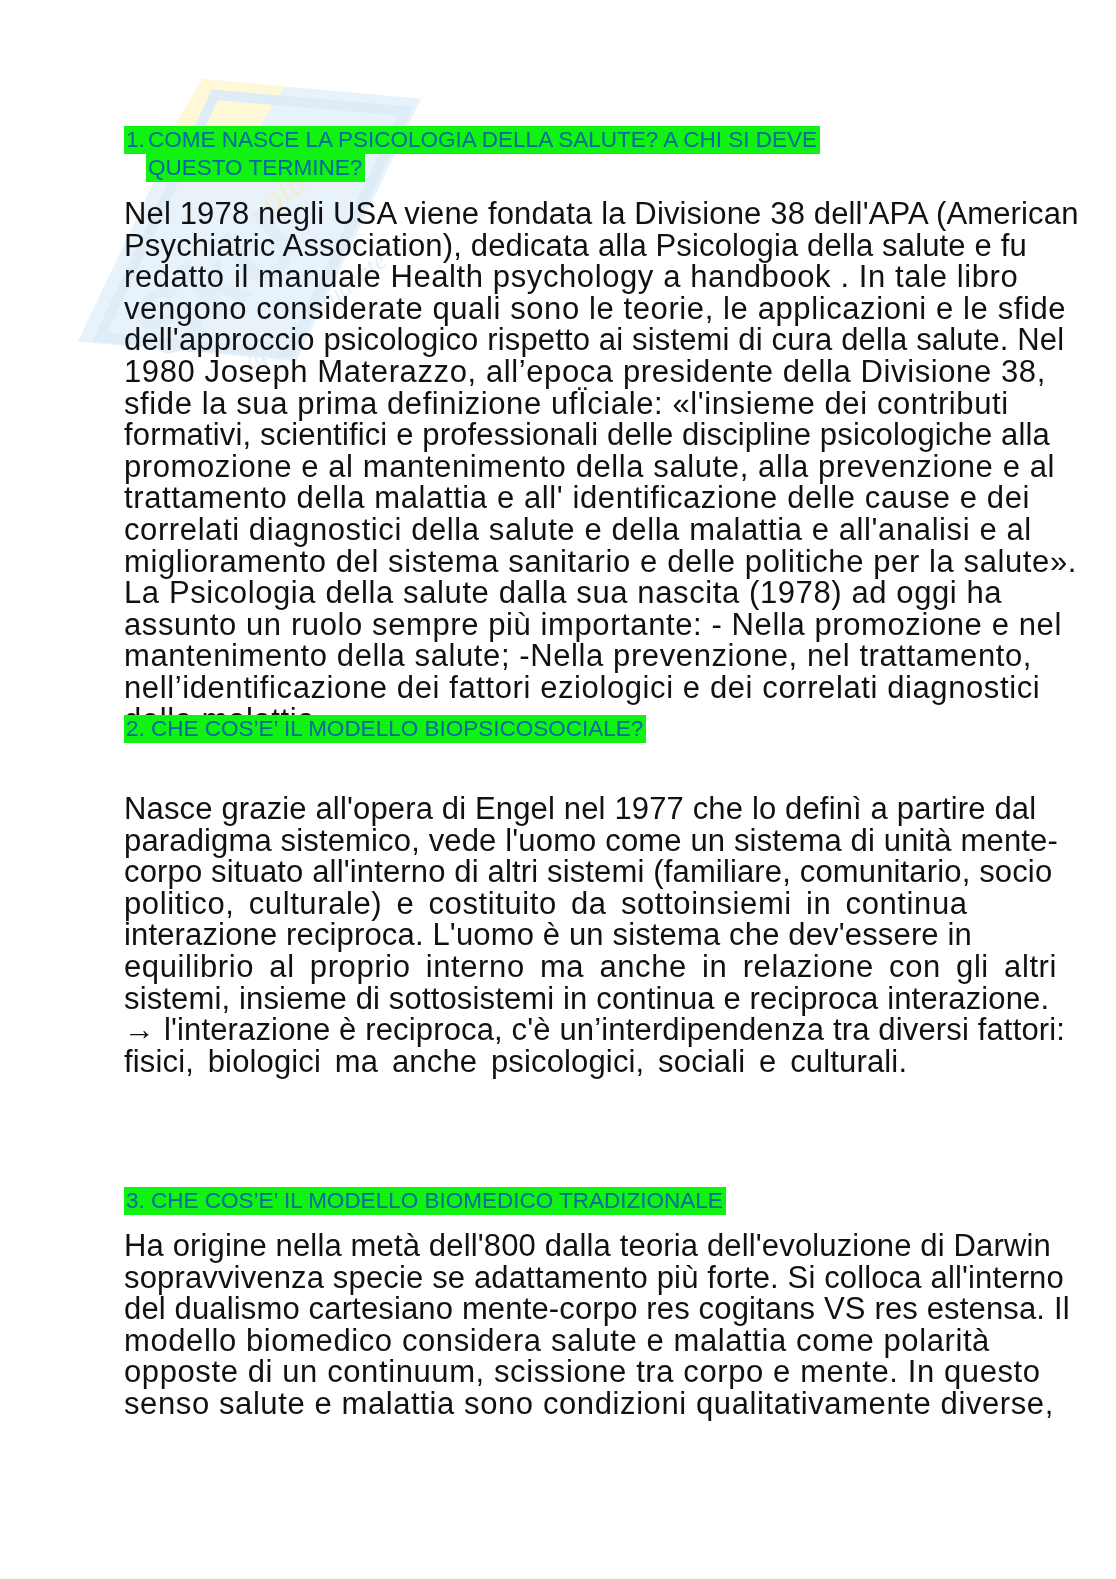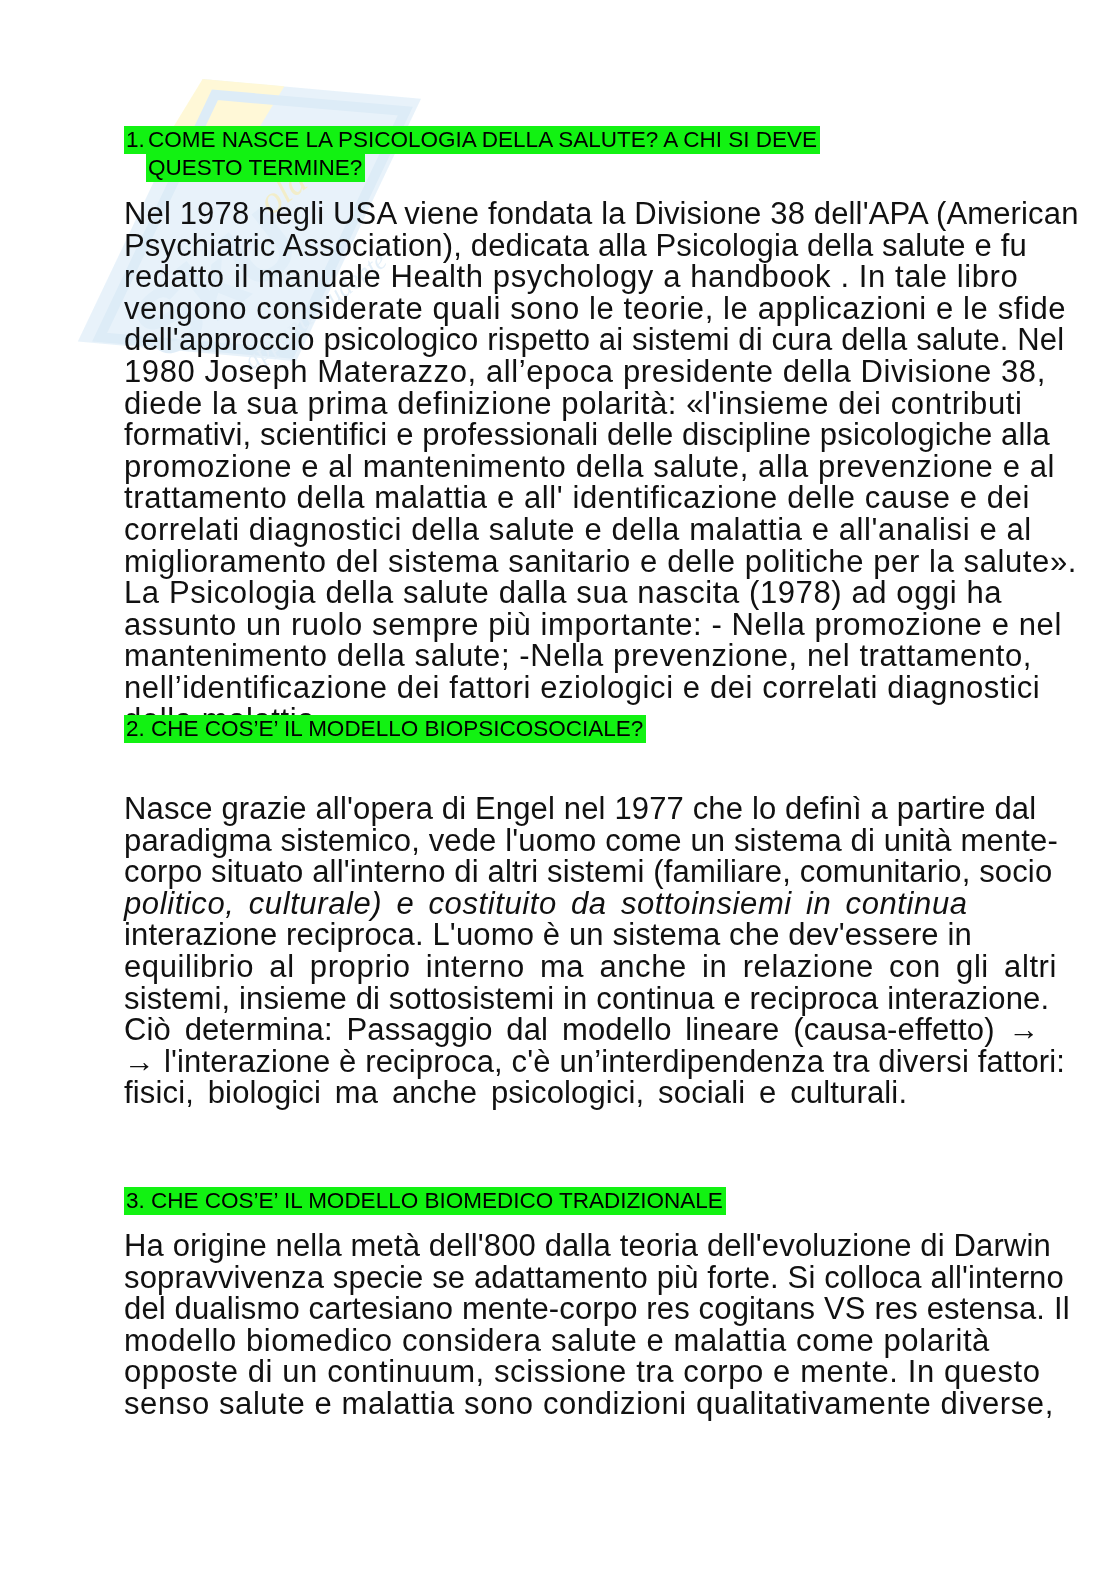--- a/index.html
+++ b/index.html
@@ -29,21 +29,21 @@
     left: 124px;
     top: 0;
     width: 880px;
   }
   .heading {
     position: absolute;
     left: 0;
     font-size: 22.5px;
     line-height: 28px;
     white-space: nowrap;
-    color: #000000;
+    color: #0369a1;
   }
   .heading .hl {
     background: #12f212;
     display: inline-block;
     padding: 0 3px 0 2px;
     height: 28px;
   }
   .heading .hl.indent {
     margin-left: 22px;
   }
@@ -94,46 +94,45 @@
     <div><span class="hl indent"><span>QUESTO TERMINE?</span></span></div>
   </div>
 
   <div class="body-block" style="top:198px;">
     <span class="line">Nel 1978 negli USA viene fondata la Divisione 38 dell'APA (American</span>
     <span class="line">Psychiatric Association), dedicata alla Psicologia della salute e fu</span>
     <span class="line wide">redatto il manuale Health psychology a handbook . In tale libro</span>
     <span class="line wide">vengono considerate quali sono le teorie, le applicazioni e le sfide</span>
     <span class="line">dell'approccio psicologico rispetto ai sistemi di cura della salute. Nel</span>
     <span class="line wide">1980 Joseph Materazzo, all’epoca presidente della Divisione 38,</span>
-    <span class="line wide">diede la sua prima definizione polarità: «l'insieme dei contributi</span>
+    <span class="line wide">sfide la sua prima definizione ufÏciale: «l'insieme dei contributi</span>
     <span class="line">formativi, scientifici e professionali delle discipline psicologiche alla</span>
     <span class="line wide">promozione e al mantenimento della salute, alla prevenzione e al</span>
     <span class="line wide">trattamento della malattia e all' identificazione delle cause e dei</span>
     <span class="line wide">correlati diagnostici della salute e della malattia e all'analisi e al</span>
     <span class="line wide">miglioramento del sistema sanitario e delle politiche per la salute».</span>
     <span class="line wide">La Psicologia della salute dalla sua nascita (1978) ad oggi ha</span>
     <span class="line wide">assunto un ruolo sempre più importante: - Nella promozione e nel</span>
     <span class="line wide">mantenimento della salute; -Nella prevenzione, nel trattamento,</span>
     <span class="line wide">nell’identificazione dei fattori eziologici e dei correlati diagnostici</span>
     <span class="line wide">della malattia.</span>
   </div>
 
   <div class="heading" style="top:715px;">
     <span class="hl"><span>2. CHE COS’E’ IL MODELLO BIOPSICOSOCIALE?</span></span>
   </div>
 
   <div class="body-block" style="top:793px;">
     <span class="line">Nasce grazie all'opera di Engel nel 1977 che lo definì a partire dal</span>
     <span class="line justify">paradigma sistemico, vede l'uomo come un sistema di unità mente-</span>
     <span class="line justify">corpo situato all'interno di altri sistemi (familiare, comunitario, socio</span>
-    <span class="line wide" style="word-spacing:5px;font-style:italic;">politico, culturale) e costituito da sottoinsiemi in continua</span>
+    <span class="line wide" style="word-spacing:5px;">politico, culturale) e costituito da sottoinsiemi in continua</span>
     <span class="line">interazione reciproca. L'uomo è un sistema che dev'essere in</span>
     <span class="line wide" style="word-spacing:6px;">equilibrio al proprio interno ma anche in relazione con gli altri</span>
     <span class="line">sistemi, insieme di sottosistemi in continua e reciproca interazione.</span>
-    <span class="line" style="word-spacing:5px;">Ciò determina: Passaggio dal modello lineare (causa-effetto) →</span>
     <span class="line">→ l'interazione è reciproca, c'è un’interdipendenza tra diversi fattori:</span>
     <span class="line" style="word-spacing:5px;">fisici, biologici ma anche psicologici, sociali e culturali.</span>
   </div>
 
   <div class="heading" style="top:1187px;">
     <span class="hl"><span>3. CHE COS’E’ IL MODELLO BIOMEDICO TRADIZIONALE</span></span>
   </div>
 
   <div class="body-block" style="top:1230px;">
     <span class="line">Ha origine nella metà dell'800 dalla teoria dell'evoluzione di Darwin</span>

